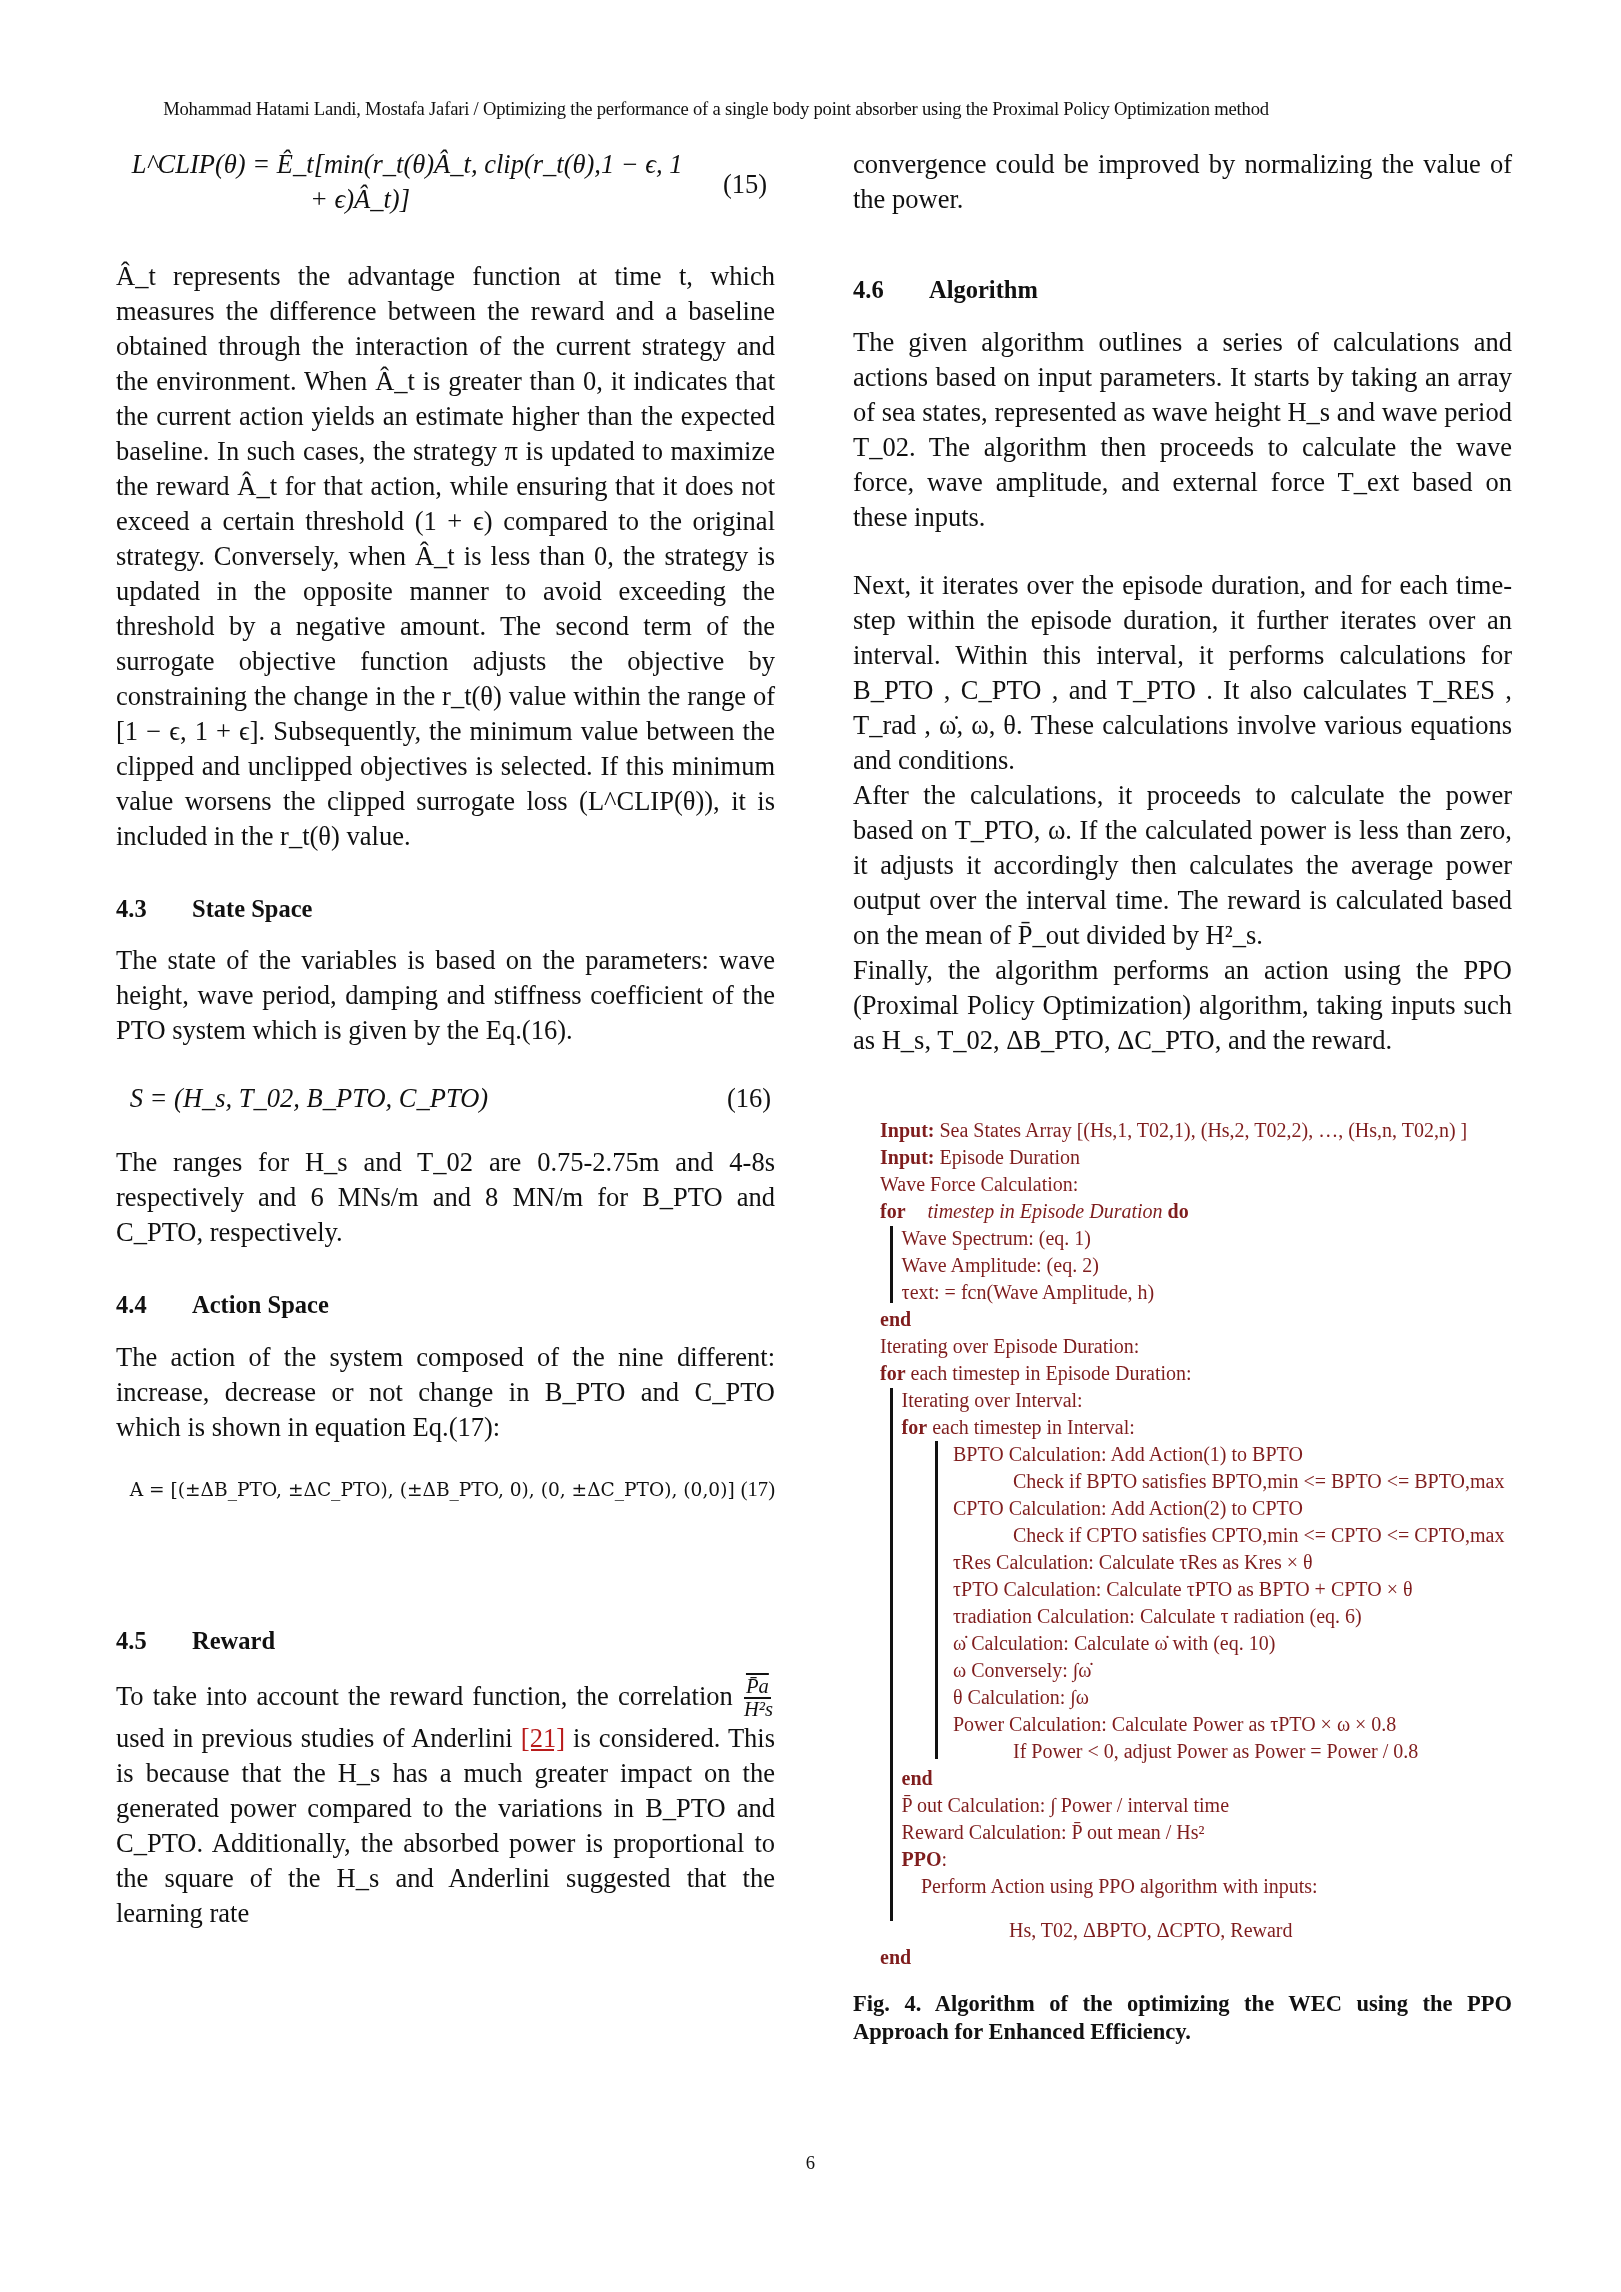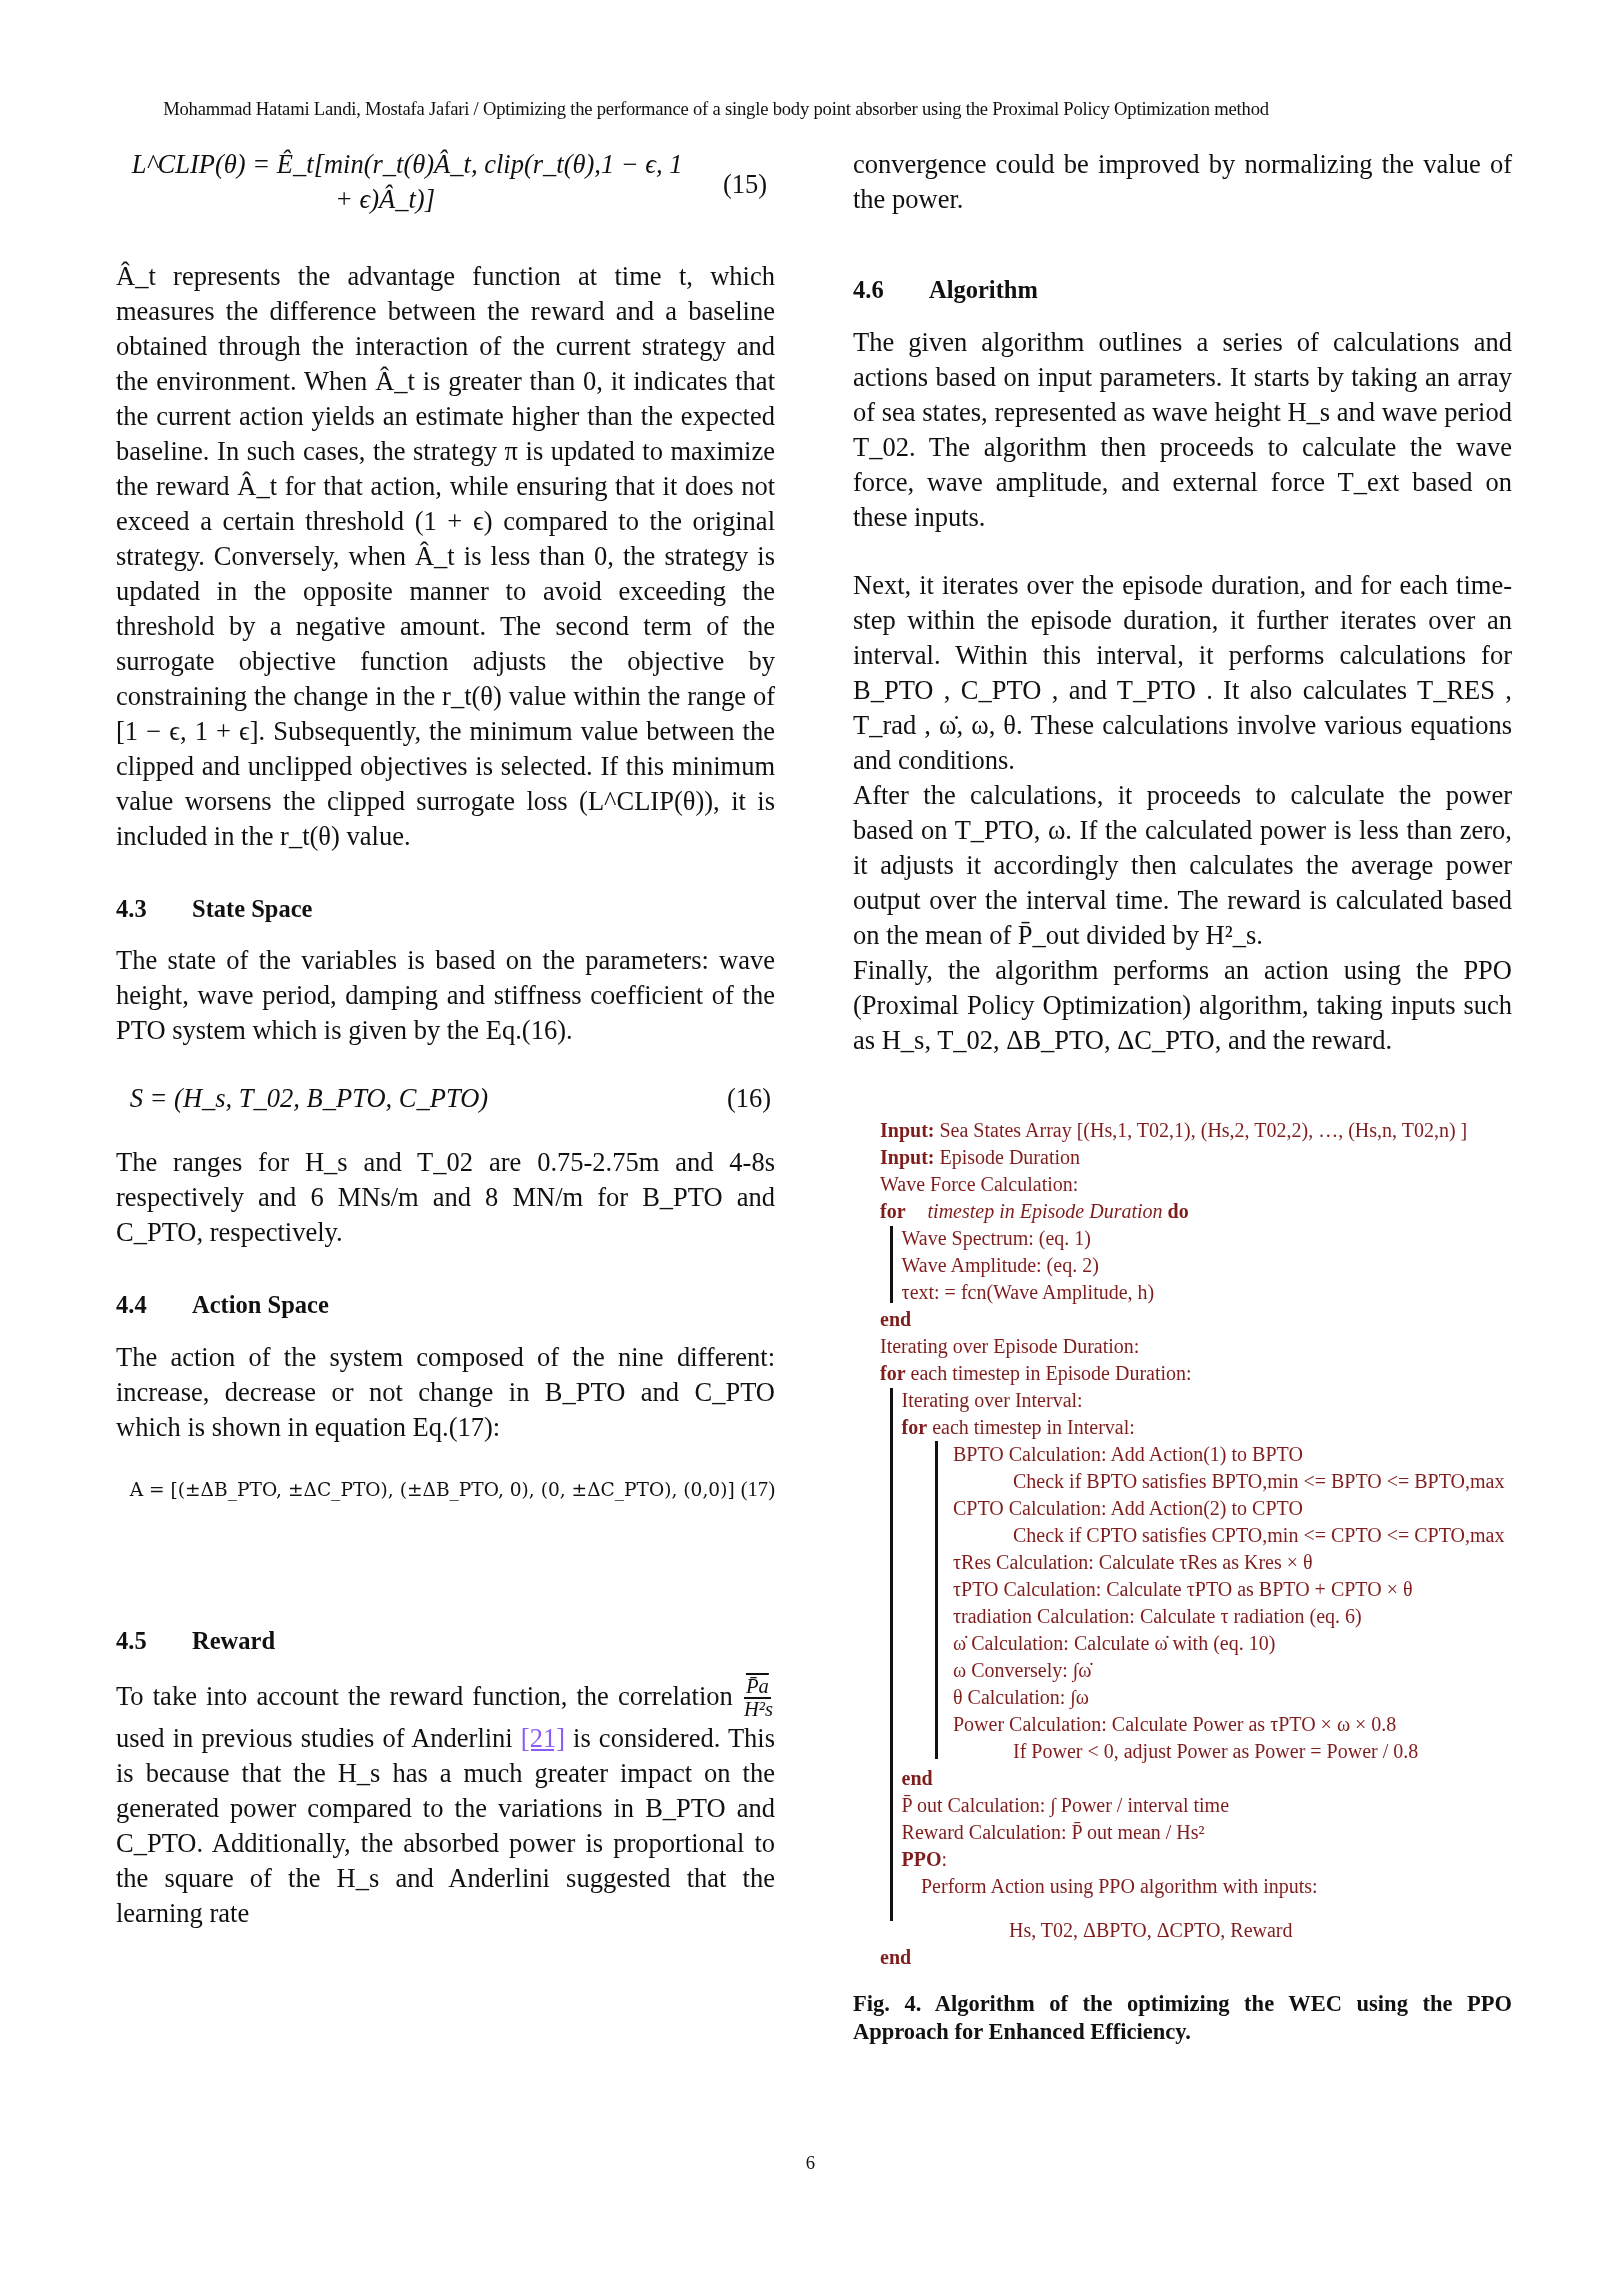--- a/index.html
+++ b/index.html
@@ -21,21 +21,21 @@
   .eq-row {
     display: flex; justify-content: space-between; align-items: center;
     font-size: 26.5px; line-height: 35px;
   }
   .eq-row .eq-body { font-style: italic; }
   .eq-row .eq-num { font-style: normal; }
   h3.sec {
     margin: 0; font-size: 24.5px; font-weight: bold; line-height: 31px;
   }
   h3.sec .num { display: inline-block; width: 76px; }
-  .link { color: #8b5cf6; text-decoration: underline; }
+  .link { color: #b91c1c; text-decoration: underline; }
   .frac { display: inline-flex; flex-direction: column; align-items: flex-start; vertical-align: middle; font-size: 20.6px; line-height: 21.6px; font-style: italic; margin: 0 2px; }
   .frac .top { border-bottom: 2px solid #111; padding: 0 2px; text-decoration: overline; }
   .small-eq { font-size: 20.6px; }
   .algo {
     position: absolute; left: 880px; top: 1117px; width: 627px;
     font-size: 20px; line-height: 27px; color: #7f1d1d;
   }
   .algo .line { white-space: nowrap; position: relative; }
   .algo b { font-weight: bold; }
   .algo .ind1 { padding-left: 21.6px; }
@@ -54,21 +54,21 @@
 </head>
 <body>
 
 <div class="running-head">Mohammad Hatami Landi, Mostafa Jafari / Optimizing the performance of a single body point absorber using the Proximal Policy Optimization method</div>
 
 <div class="col col-left">
   <div style="position:relative;height:90px;">
     <div class="eq-row" style="position:absolute;left:15.7px;top:0;width:627px;">
       <span class="eq-body">L^CLIP(θ) = Ê_t[min(r_t(θ)Â_t, clip(r_t(θ),1 − ϵ, 1</span>
     </div>
-    <div class="eq-row" style="position:absolute;left:194px;top:35px;margin-left:25px;">
+    <div class="eq-row" style="position:absolute;left:194px;top:35px;">
       <span class="eq-body">+ ϵ)Â_t)]</span>
     </div>
     <span class="eq-num" style="position:absolute;right:7.8px;top:21.6px;font-size:26.5px;margin-left:30px;">(15)</span>
   </div>
 
   <p class="body" style="margin-top:21.6px;">Â_t represents the advantage function at time t, which measures the difference between the reward and a baseline obtained through the interaction of the current strategy and the environment. When Â_t is greater than 0, it indicates that the current action yields an estimate higher than the expected baseline. In such cases, the strategy π is updated to maximize the reward Â_t for that action, while ensuring that it does not exceed a certain threshold (1 + ϵ) compared to the original strategy. Conversely, when Â_t is less than 0, the strategy is updated in the opposite manner to avoid exceeding the threshold by a negative amount. The second term of the surrogate objective function adjusts the objective by constraining the change in the r_t(θ) value within the range of [1 − ϵ, 1 + ϵ]. Subsequently, the minimum value between the clipped and unclipped objectives is selected. If this minimum value worsens the clipped surrogate loss (L^CLIP(θ)), it is included in the r_t(θ) value.</p>
 
   <h3 class="sec" style="margin-top:39px;">
     <span class="num">4.3</span><span>State Space</span>
   </h3>

